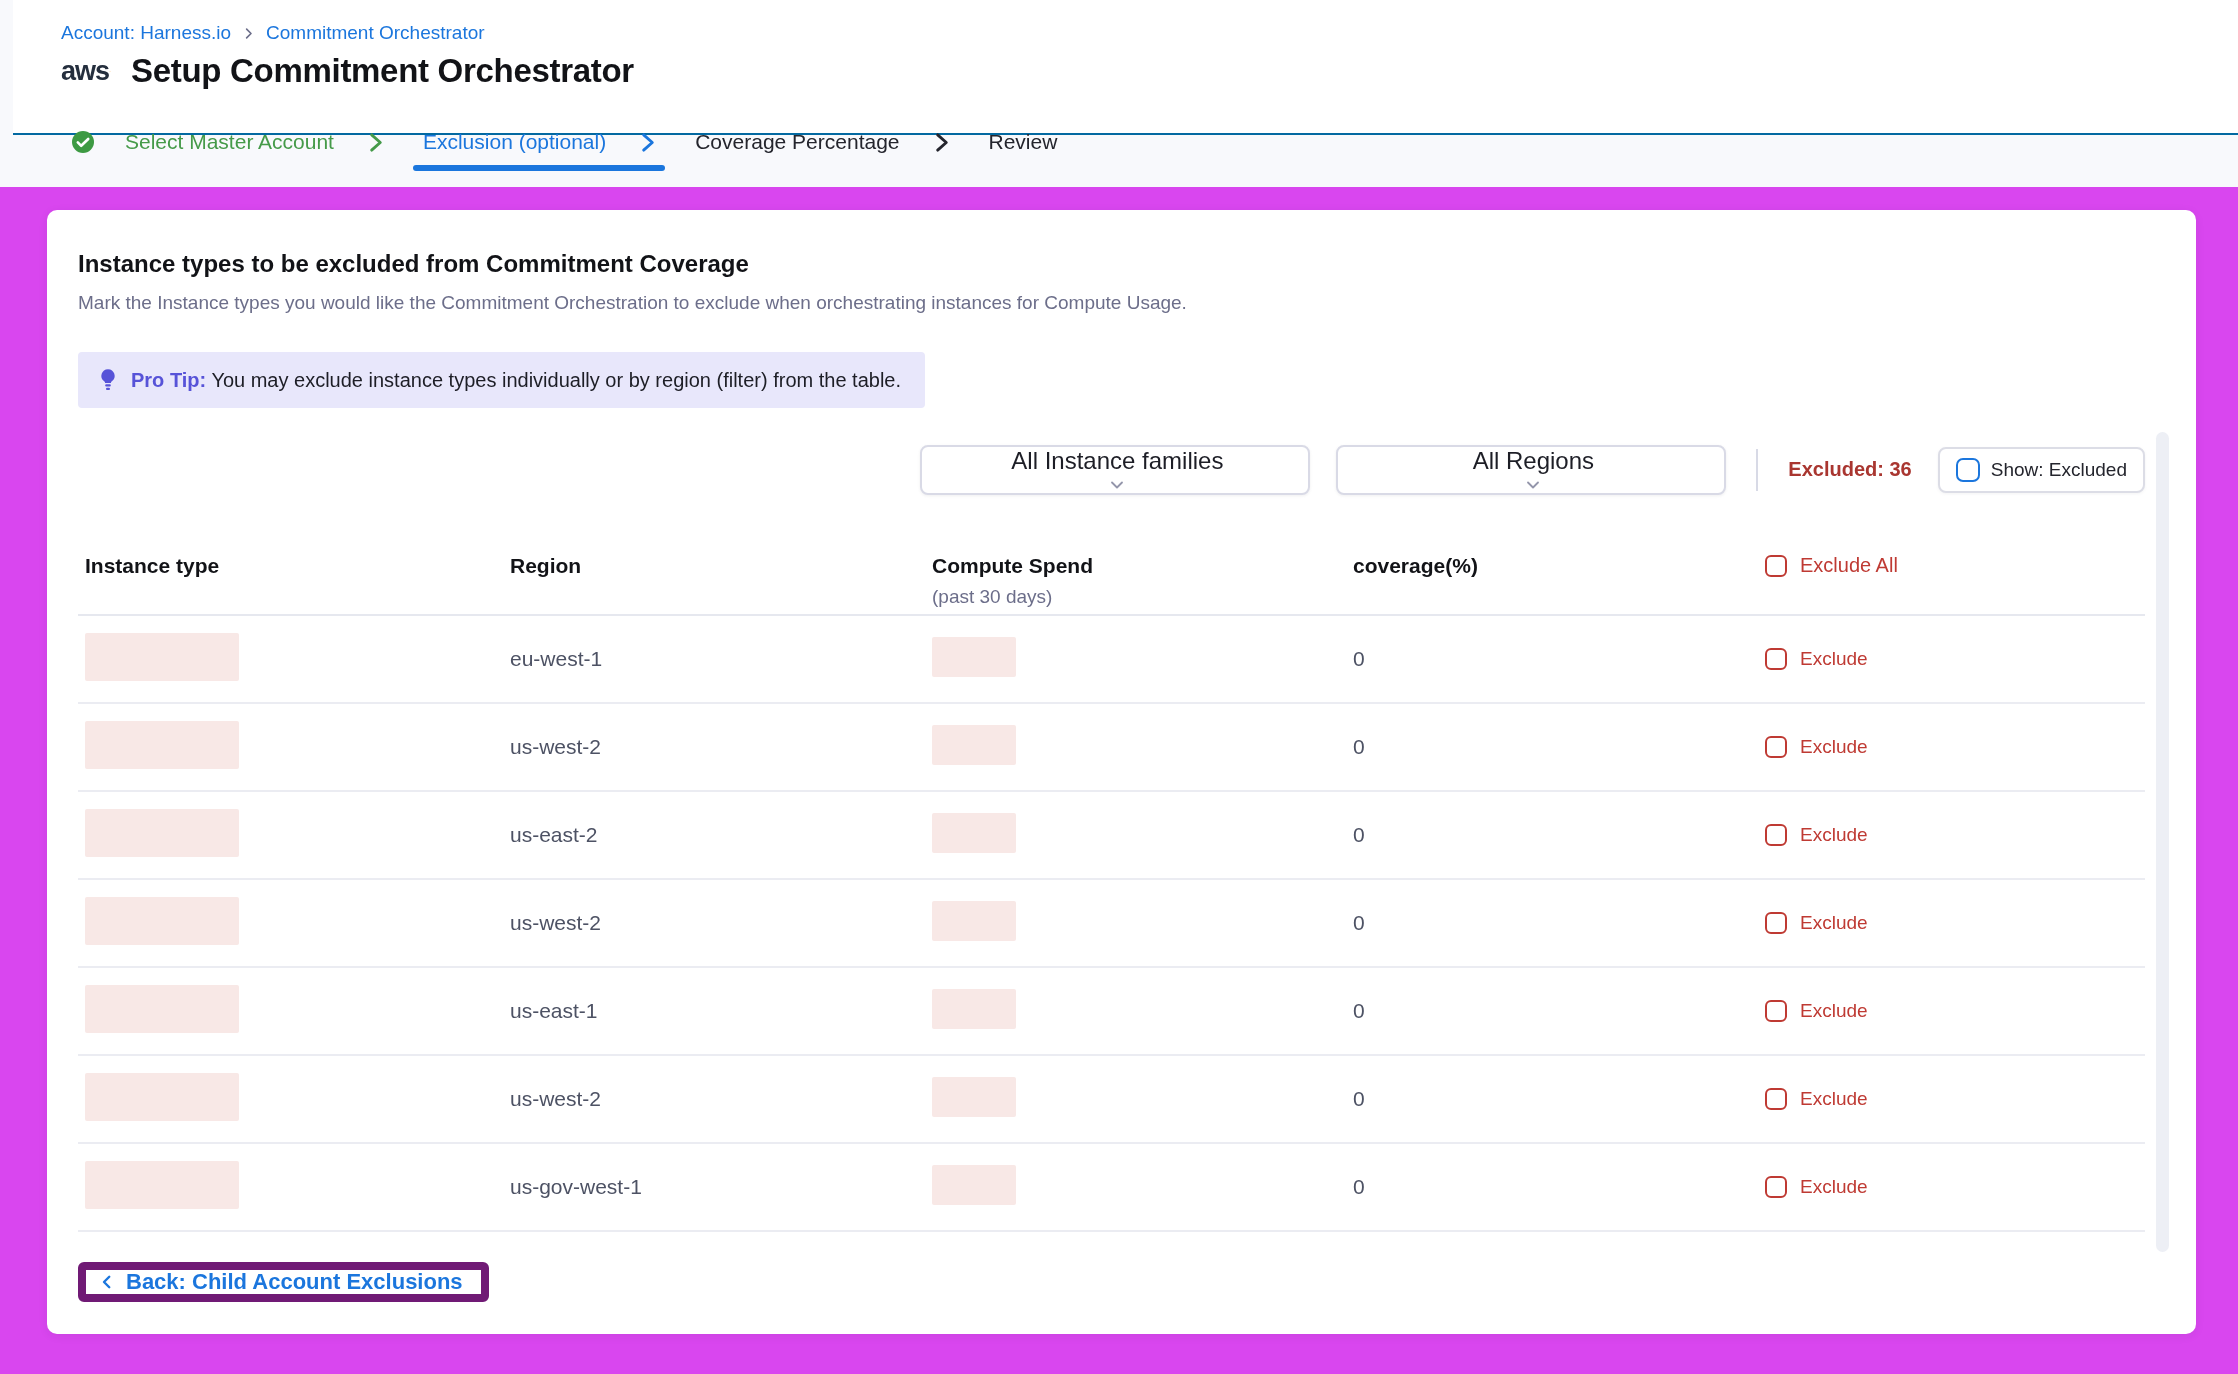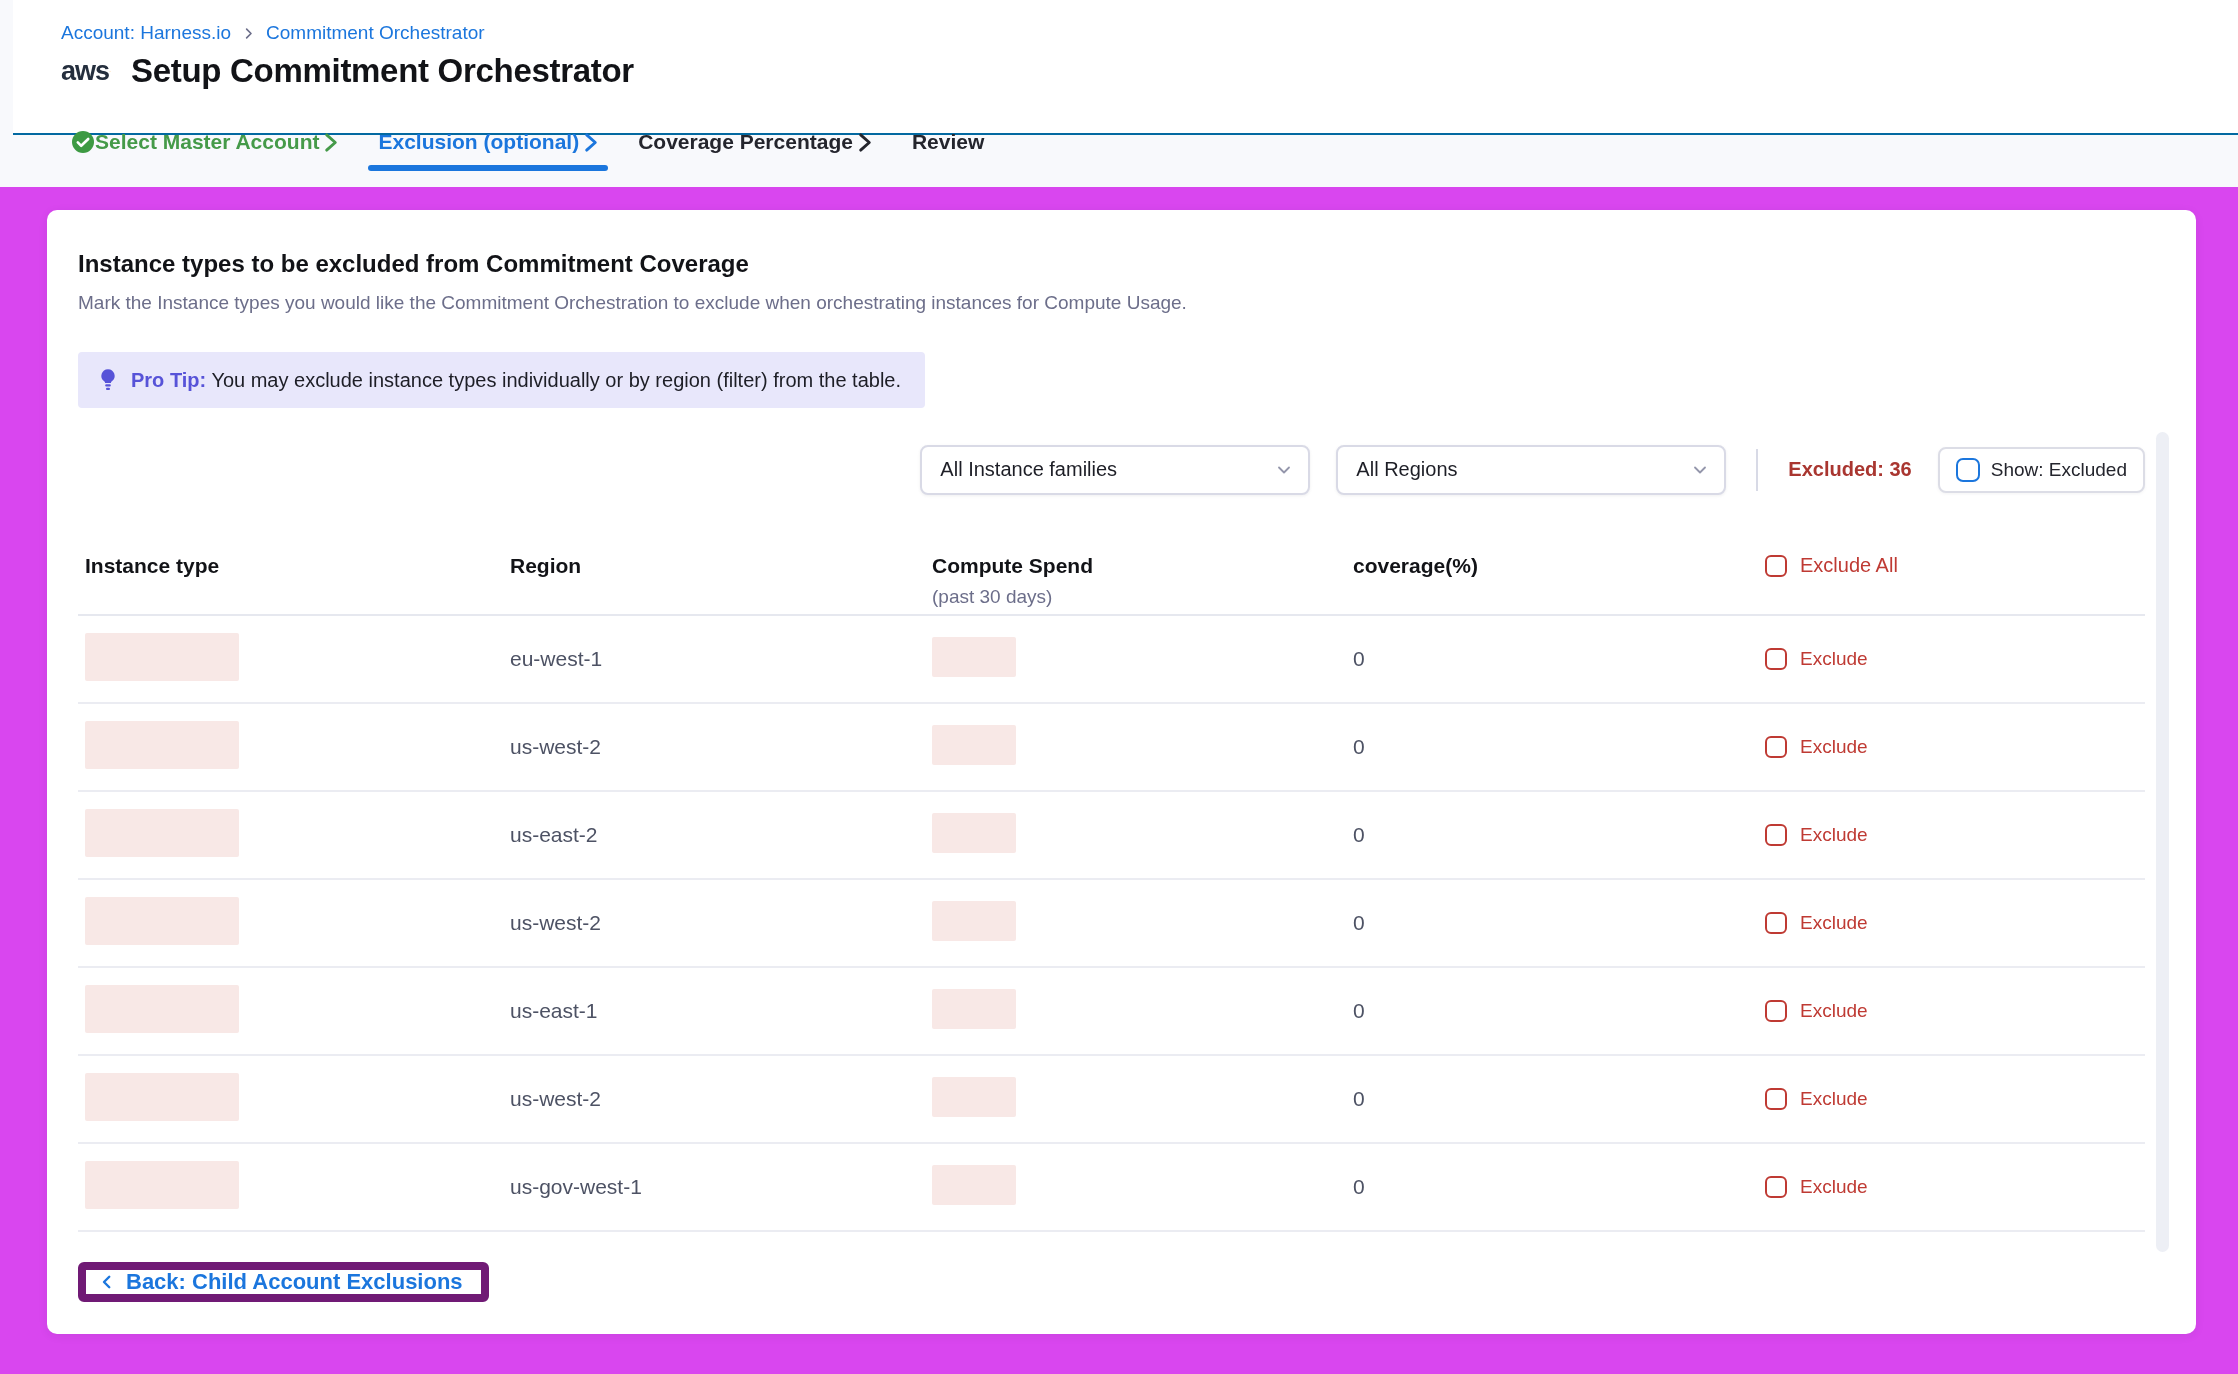--- a/index.html
+++ b/index.html
@@ -34,23 +34,23 @@
     font-size: 27px; font-weight: 700; color: #252f3e; line-height: 24px; letter-spacing: -1px;
   }
   .page-title { font-size: 33px; font-weight: 700; color: #121317; letter-spacing: -0.3px; }
 
   
   .stepper {
     position: absolute; top: 130px; left: 58px;
     display: flex; align-items: flex-start; gap: 36px;
   }
   .step {
-    display: flex; align-items: center; 
+    display: flex; align-items: center; gap: 30px;
     position: relative; padding-bottom: 17px;
-    font-size: 21px; font-weight: 700; cursor: pointer;
+    font-size: 21px; font-weight: 400; cursor: pointer;
   }
   .step .step-label { white-space: nowrap; }
   .step.completed .step-label { color: #459a49; }
   .step.active .step-label { color: #1b76dd; }
   .step.upcoming .step-label { color: #24252d; }
   .step.active .active-underline {
     position: absolute; left: -10px; right: -6px; bottom: 0; height: 6px;
     background: #1b76dd; border-radius: 3px;
   }
 
@@ -74,22 +74,23 @@
 
   
   .filters {
     margin-top: 36px; display: flex; align-items: center; justify-content: flex-end; gap: 26px;
     height: 51px;
   }
   .select {
     width: 390px; height: 50px; background: #fff;
     border: 2px solid #d9dae6; border-radius: 8px;
     display: flex; align-items: center; justify-content: space-between;
-    padding: 0 14px 0 18px; font-size: 20px; color: #1d1e26; cursor: pointer;
+    padding: 0 14px 0 18px; font-size: 24px; color: #1d1e26; cursor: pointer;
     box-shadow: 0 1px 3px rgba(96,97,112,0.10);
+    flex-direction: column;
   }
   .v-divider { width: 2px; height: 42px; background: #d8dae6; margin: 0 4px; }
   .excluded-count { font-size: 20px; font-weight: 700; color: #a93630; white-space: nowrap; }
   .show-excluded {
     height: 46px; border: 2px solid #dcdde6; border-radius: 8px; background: #fff;
     display: flex; align-items: center; gap: 11px; padding: 0 16px; cursor: pointer;
     font-size: 19px; font-weight: 500; color: #24252d; white-space: nowrap;
     box-shadow: 0 1px 3px rgba(96,97,112,0.08);
   }
   .checkbox { display: inline-block; background: #fff; flex: none; }

